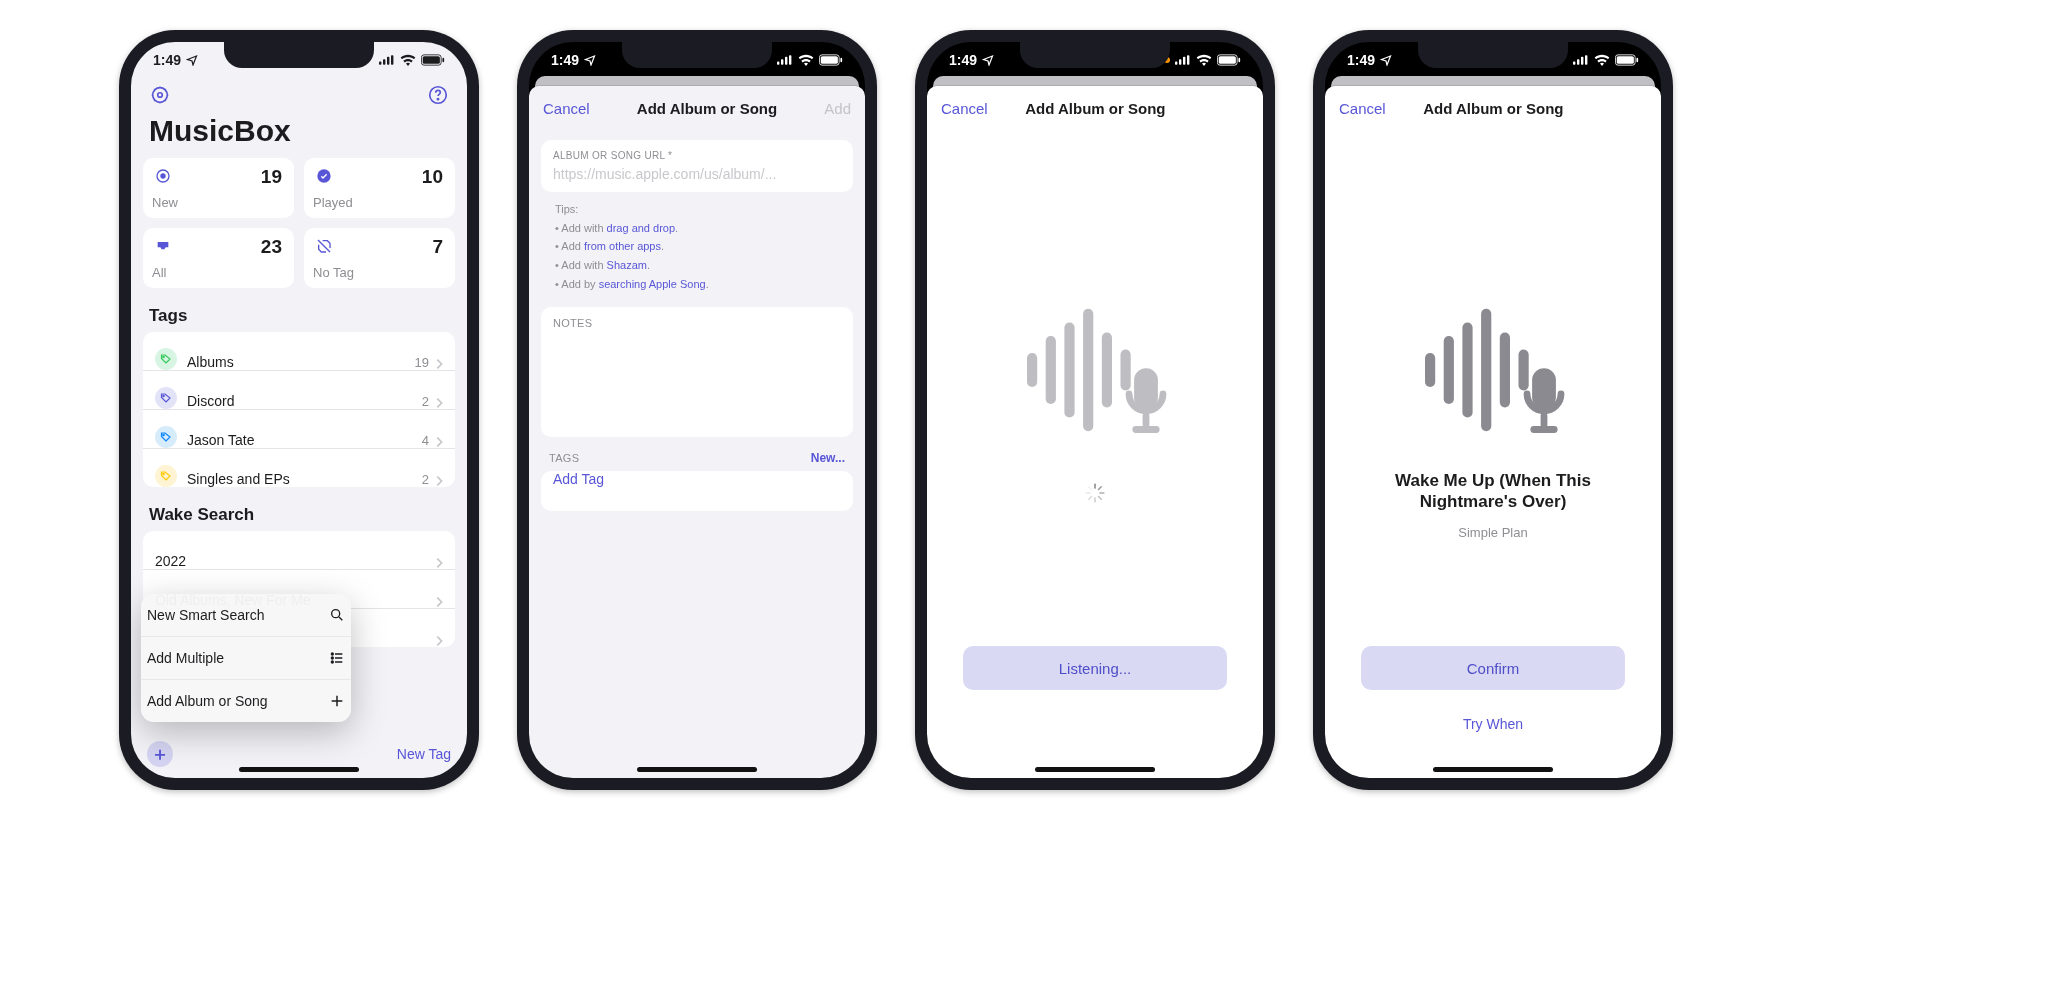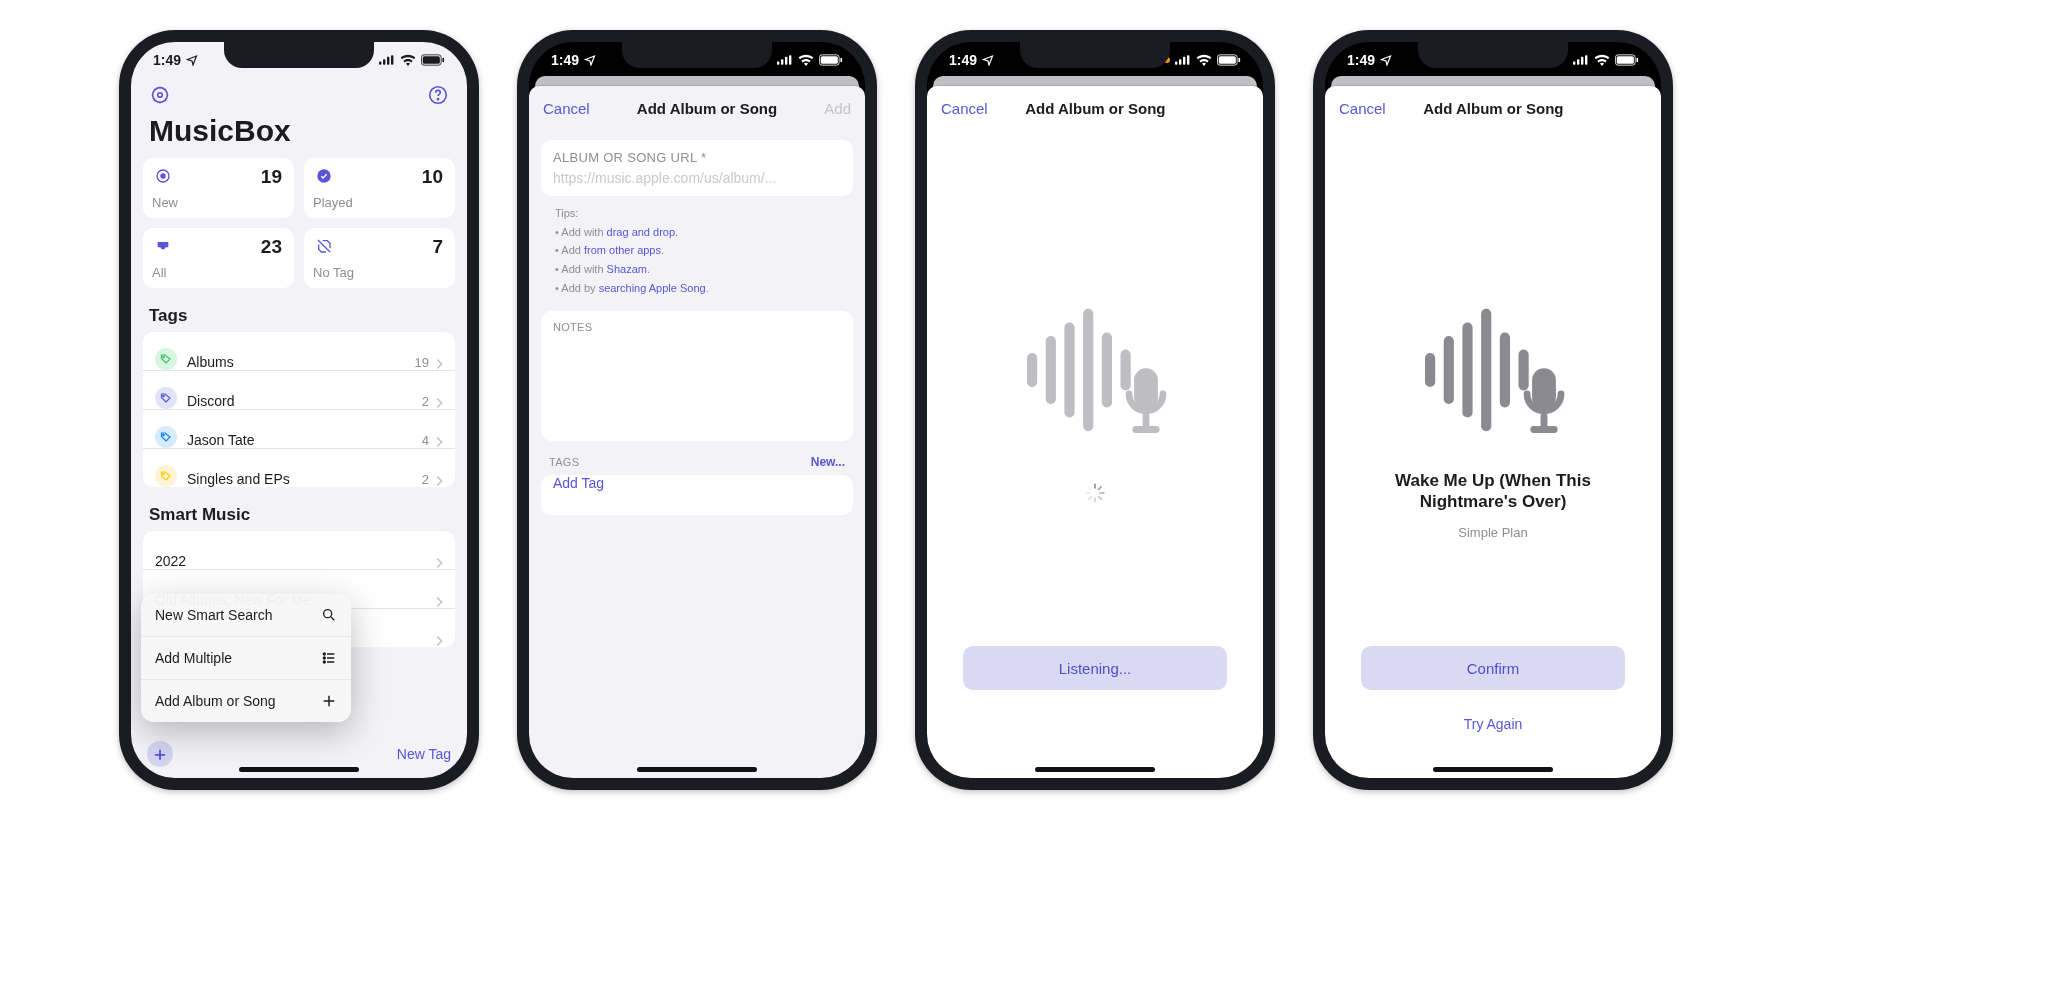--- a/index.html
+++ b/index.html
@@ -50,34 +50,34 @@
   .sect-title{font-size:17px;font-weight:700;padding:18px 18px 6px;}
   .list{background:var(--card);border-radius:10px;margin:0 12px;overflow:hidden;}
   .lrow{display:flex;align-items:flex-end;height:38px;padding:0 12px;border-top:1px solid var(--hair);font-size:14px;position:relative;}
   .list .lrow:first-child{border-top:none;}
   .lrow .tagic{width:22px;height:22px;border-radius:11px;margin-right:10px;display:flex;align-items:center;justify-content:center;}
   .lrow .grow{flex:1;}
   .lrow .cnt{color:var(--sec);font-size:13px;margin-right:6px;}
 
   
   .menu{position:absolute;left:10px;bottom:56px;width:210px;background:rgba(247,247,248,.96);border-radius:13px;box-shadow:0 10px 35px rgba(0,0,0,.25);z-index:40;overflow:hidden;}
-  .menu .mrow{display:flex;align-items:center;justify-content:space-between;height:42px;padding:0 14px;font-size:14px;border-top:1px solid rgba(0,0,0,.06);}
+  .menu .mrow{display:flex;align-items:center;justify-content:space-between;height:42px;padding:0 6px;font-size:14px;border-top:1px solid rgba(0,0,0,.06);}
   .menu .mrow:first-child{border-top:none;}
 
   .toolbar{position:absolute;bottom:0;left:0;right:0;height:48px;display:flex;align-items:center;justify-content:space-between;padding:0 16px;}
   .toolbar .plus{width:26px;height:26px;border-radius:13px;background:#d4d4f2;color:var(--accent);display:flex;align-items:center;justify-content:center;font-size:18px;font-weight:700;}
   .toolbar .nt{color:var(--accent);font-size:14px;font-weight:500;}
 
   .home-ind{position:absolute;bottom:6px;left:50%;transform:translateX(-50%);width:120px;height:5px;border-radius:3px;background:#111;z-index:60;}
   .screen.modal .home-ind{background:#111;}
   .flabelrow{display:flex;justify-content:space-between;align-items:baseline;padding:14px 20px 6px;}
   .flabelrow .lbl{font-size:11px;color:var(--sec);letter-spacing:.3px;}
   .flabelrow .new{font-size:12px;color:var(--accent);font-weight:bold;}
   .input{background:var(--card);border-radius:10px;margin:0 12px;padding:10px 12px;font-size:13px;}
-  .input .lblin{font-size:13px;color:var(--sec);letter-spacing:.3px;margin-bottom:5px;}
+  .input .lblin{font-size:10px;color:var(--sec);letter-spacing:.3px;margin-bottom:5px;}
   .input .ph{color:#c8c8cd;font-size:14px;}
   .tips{font-size:11px;color:var(--sec);padding:8px 26px 0;line-height:1.7;}
   .tips a{color:var(--accent);text-decoration:none;}
   .tips .dot::before{content:"•  ";}
   .notesbox{background:var(--card);border-radius:10px;margin:0 12px;height:110px;padding:10px 12px;}
   .notesbox .lblin{font-size:11px;color:var(--sec);letter-spacing:.3px;}
   .addtag{background:var(--card);border-radius:10px;margin:0 12px;height:40px;display:flex;align-items:flex-start;padding:0 12px;color:var(--accent);font-size:14px;}
 
   
   .shazam-body{position:absolute;top:44px;left:0;right:0;bottom:0;display:flex;flex-direction:column;align-items:center;justify-content:flex-start;}
@@ -253,21 +253,21 @@
             <span class="grow">Singles and EPs</span>
             <span class="cnt">2</span>
             <span class="chev ic">
                 <svg width="8" height="12" viewBox="0 0 8 14" fill="none" stroke="currentColor" stroke-width="2">
                   <path d="M2 2l5 5-5 5"></path>
                 </svg>
               </span>
           </div>
         </div>
 
-        <div class="sect-title">Smart Music</div>
+        <div class="sect-title">Wake Search</div>
         <div class="list">
           <div class="lrow">
             <span class="grow">2022</span>
             <span class="chev ic">
                 <svg width="8" height="12" viewBox="0 0 8 14" fill="none" stroke="currentColor" stroke-width="2">
                   <path d="M2 2l5 5-5 5"></path>
                 </svg>
               </span>
           </div>
           <div class="lrow">
@@ -543,20 +543,20 @@
               </svg>
             </div>
             <div class="songtitle">
               <div class="t">Wake Me Up (When This Nightmare's Over)</div>
               <div class="a">Simple Plan</div>
             </div>
           </div>
           <div class="bigbtn">
               <span>Confirm</span>
             </div>
-          <div class="linkbtn">Try Again</div>
+          <div class="linkbtn">Try When</div>
         </div>
         <div class="home-ind"></div>
       </div>
     </div>
 
   </div>
 </div>
 
 </body></html>

